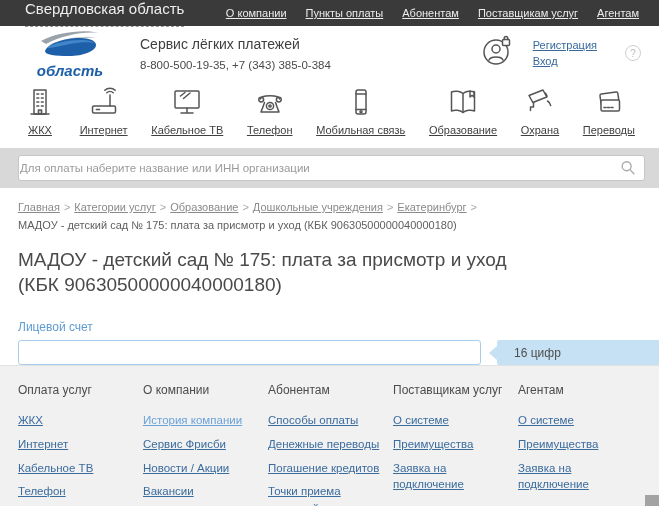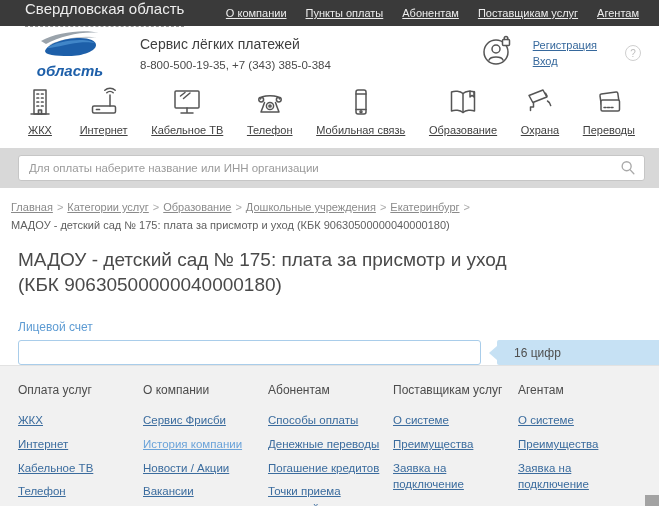--- a/index.html
+++ b/index.html
@@ -33,27 +33,27 @@
   .cats { display:flex; justify-content:space-between; padding:6px 24px 10px 24px; flex:0 0 auto; }
   .cat { display:flex; flex-direction:column; align-items:center; gap:6px; cursor:pointer; }
   .cat-ic { color:#555; height:32px; display:flex; align-items:flex-end; }
   .cat-ic svg { display:block; }
   .cat-label { font-size:11px; color:#3f3f3f; text-decoration:underline; white-space:nowrap; }
 
   
   .searchbar { background:#d8d8d8; padding:7px 14px 7px 18px; margin-top:2px; flex:0 0 auto; }
   .search-wrap { position:relative; }
   .search-input { width:100%; height:26px; border:1px solid #c6c6c6; border-radius:3px;
-    padding:0 30px 0 10px; font-size:11.5px; color:#444; outline:none;
+    padding:0 30px 0 1px; font-size:11.5px; color:#444; outline:none;
     font-family:"Liberation Sans", sans-serif; }
   .search-input::placeholder { color:#9b9b9b; }
   .search-ic { position:absolute; right:8px; top:4px; cursor:pointer; }
 
   
-  .crumbs { padding:11px 18px 0 11px; font-size:11px; line-height:1.6; color:#9a9a9a; flex:0 0 auto; }
+  .crumbs { padding:11px 18px 0 18px; font-size:11px; line-height:1.6; color:#9a9a9a; flex:0 0 auto; }
   .crumb { color:#8a8a8a; text-decoration:underline; cursor:pointer; }
   .crumb-sep { color:#aaa; margin:0 4px; }
   .crumb-cur { color:#5f5f5f; display:block; }
 
   
   .main { padding:13px 18px 0 18px; flex:0 0 auto; }
   .page-title { font-size:19px; font-weight:normal; color:#4a4a4a; line-height:1.32; max-width:520px; }
   .field-label { margin-top:23px; font-size:12px; color:#5d9bd3; }
   .field-row { display:flex; align-items:flex-end; margin-top:6px; margin-right:-18px; }
   .acct-input { width:463px; height:25px; border:1px solid #a9cdea; border-radius:3px;
@@ -244,22 +244,22 @@
 <div class="footer">
     <div class="fcol">
       <div class="fhead">Оплата услуг</div>
       <a class="flink">ЖКХ</a>
       <a class="flink">Интернет</a>
       <a class="flink">Кабельное ТВ</a>
       <a class="flink">Телефон</a>
     </div>
     <div class="fcol">
       <div class="fhead">О компании</div>
+      <a class="flink hl">История компании</a>
       <a class="flink">Сервис Фрисби</a>
-      <a class="flink hl">История компании</a>
       <a class="flink">Новости / Акции</a>
       <a class="flink">Вакансии</a>
     </div>
     <div class="fcol">
       <div class="fhead">Абонентам</div>
       <a class="flink">Способы оплаты</a>
       <a class="flink">Денежные переводы</a>
       <a class="flink">Погашение кредитов</a>
       <a class="flink">Точки приема платежей</a>
     </div>

